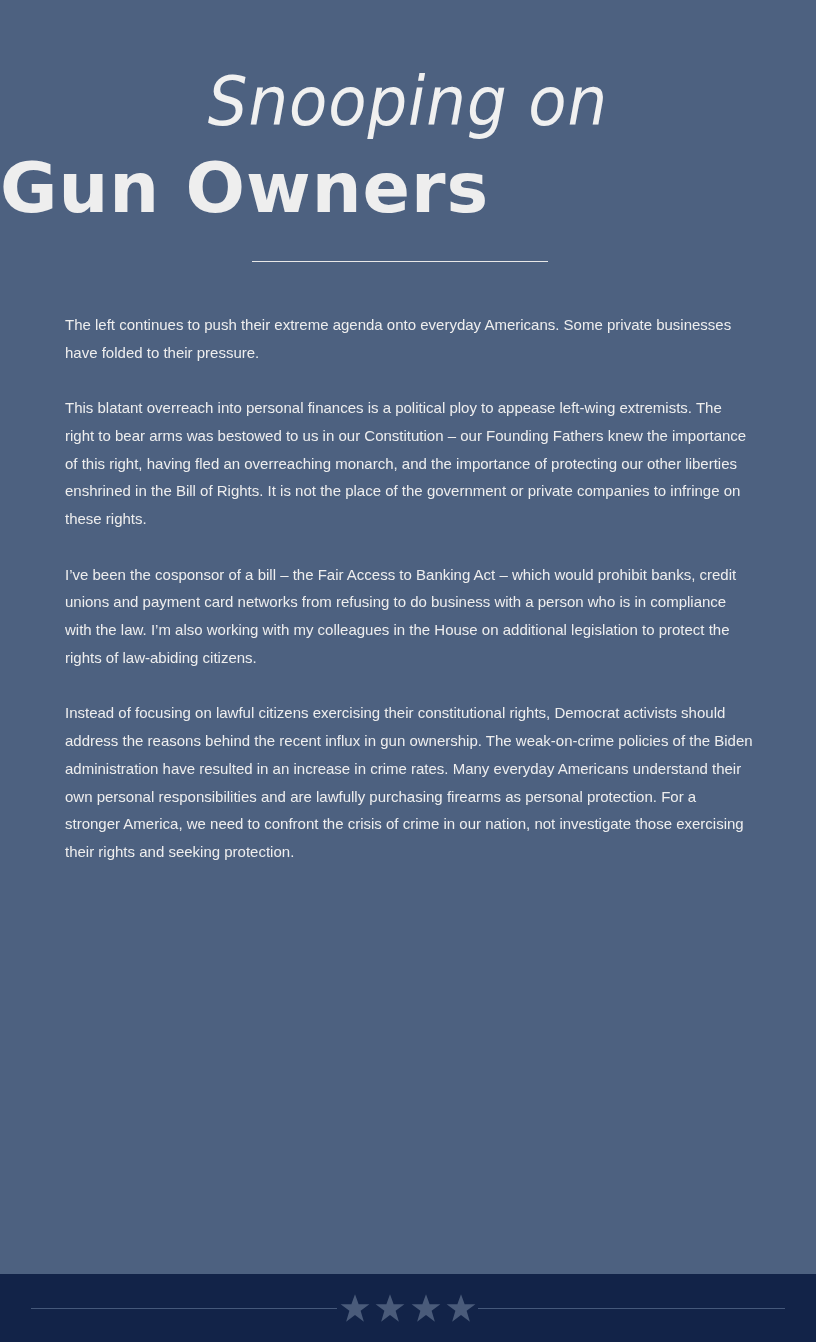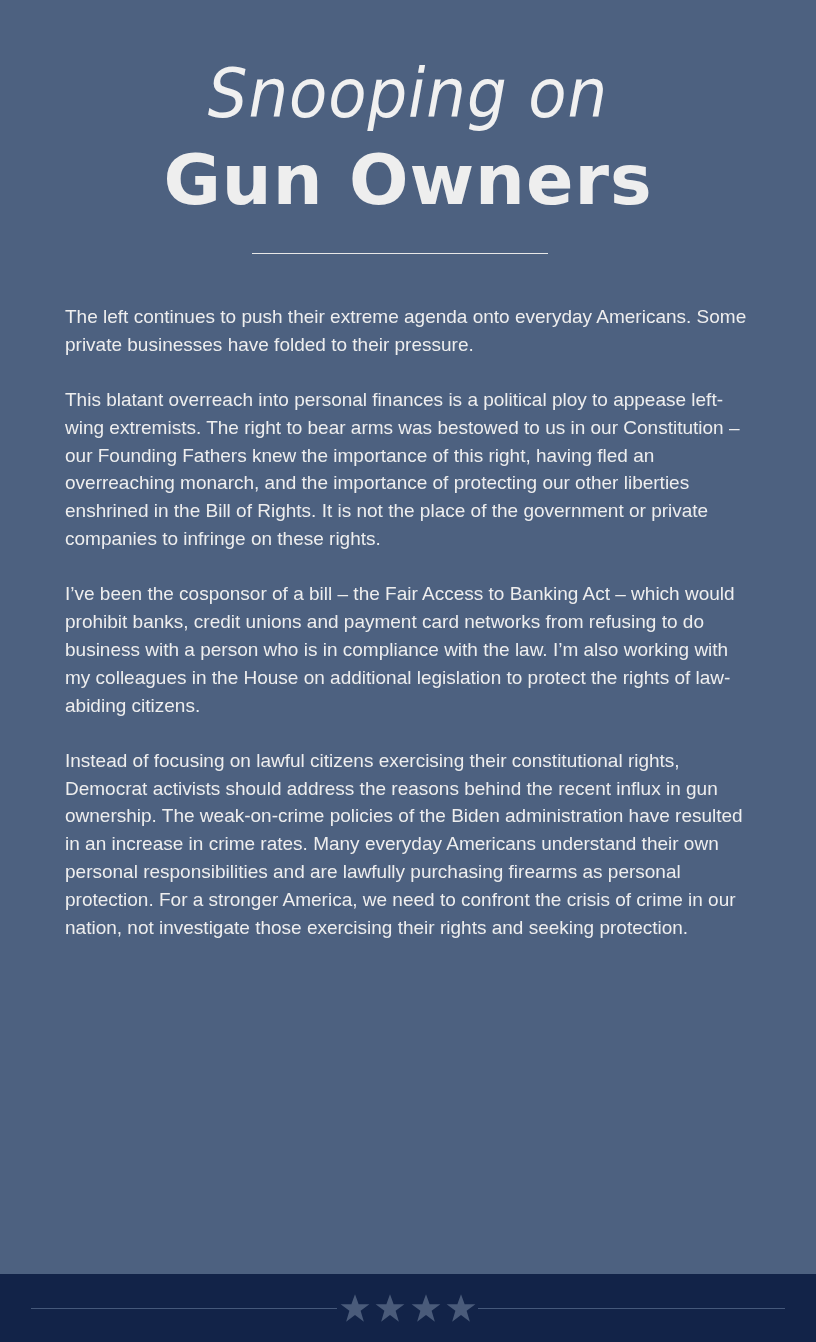--- a/index.html
+++ b/index.html
@@ -3,42 +3,42 @@
   <meta charset="utf-8">
   <style>
     html, body { margin: 0; padding: 0; }
     body {
       width: 816px; height: 1342px; overflow: hidden;
       background: #4d6180;
       font-family: "Liberation Sans", "DejaVu Sans", sans-serif;
       color: #eeeeee;
       position: relative;
     }
-    .main { position: absolute; left: 0; top: 0; width: 816px; height: 1274px; }
+    .main { position: absolute; left: 0; top: 8px; width: 816px; height: 1274px; }
     .title-light {
       position: absolute; left: 0; width: 816px; top: 54px;
       text-align: center; font-style: italic; font-weight: 300;
       font-size: 68px; line-height: 80px; letter-spacing: 1px;
       font-family: "DejaVu Sans", sans-serif; font-weight: normal;
       color: #f0f0f0;
       transform: scaleX(0.92);
     }
     .title-bold {
       position: absolute; left: 0; width: 816px; top: 138px;
-      text-align: center; font-weight: 900; font-size: 70px; line-height: 84px;
+      font-weight: 900; font-size: 70px; line-height: 84px;
       font-family: "DejaVu Sans", sans-serif; font-weight: bold;
       color: #eeeeee; letter-spacing: 1px;
     }
     .rule {
       position: absolute; left: 252px; top: 253px; width: 296px; height: 1px;
       background: #e8e8e8;
     }
     .body-text {
       position: absolute; left: 65px; top: 303px; width: 690px;
-      font-size: 19px; line-height: 27.8px; color: #eeeeee;
+      font-size: 15px; line-height: 27.8px; color: #eeeeee;
     }
     .body-text p { margin: 0 0 27.5px 0; }
     .footer {
       position: absolute; left: 0; top: 1274px; width: 816px; height: 68px;
       background: #122348;
     }
     .footer .line { position: absolute; top: 34px; height: 1px; background: #45587a; }
     .footer .line.left { left: 31px; width: 306px; }
     .footer .line.right { left: 478px; width: 307px; }
     .stars {

